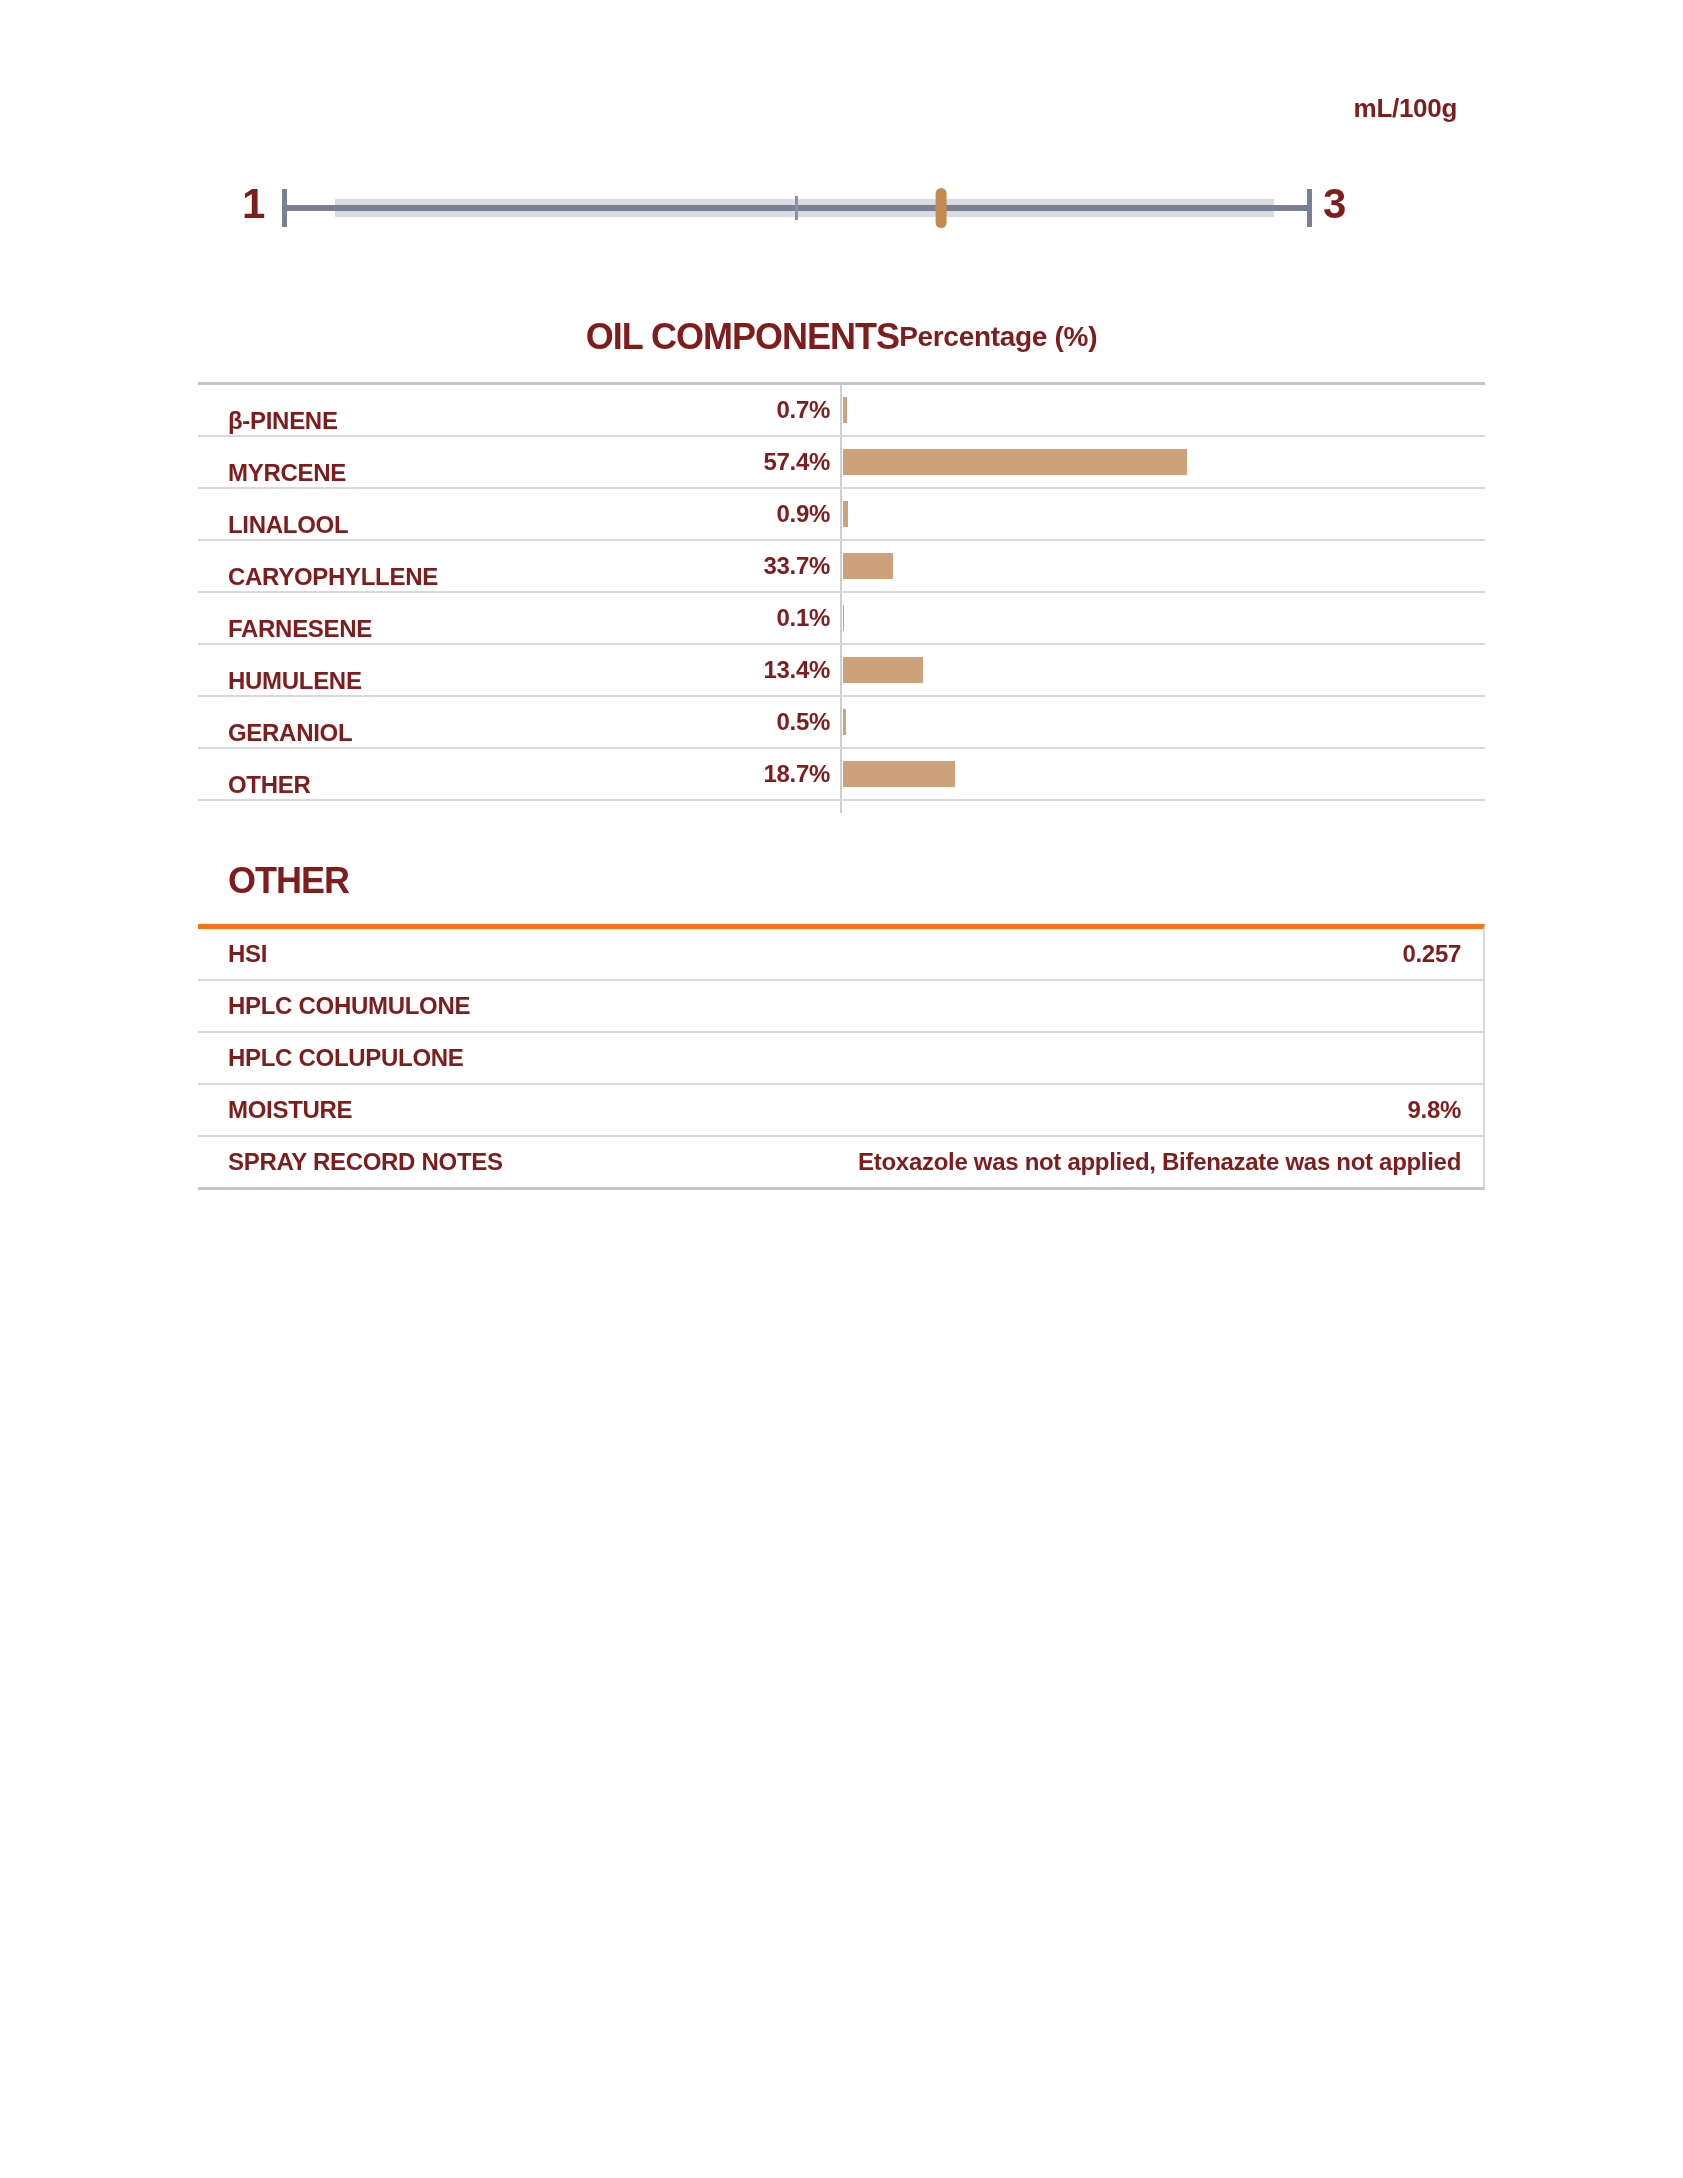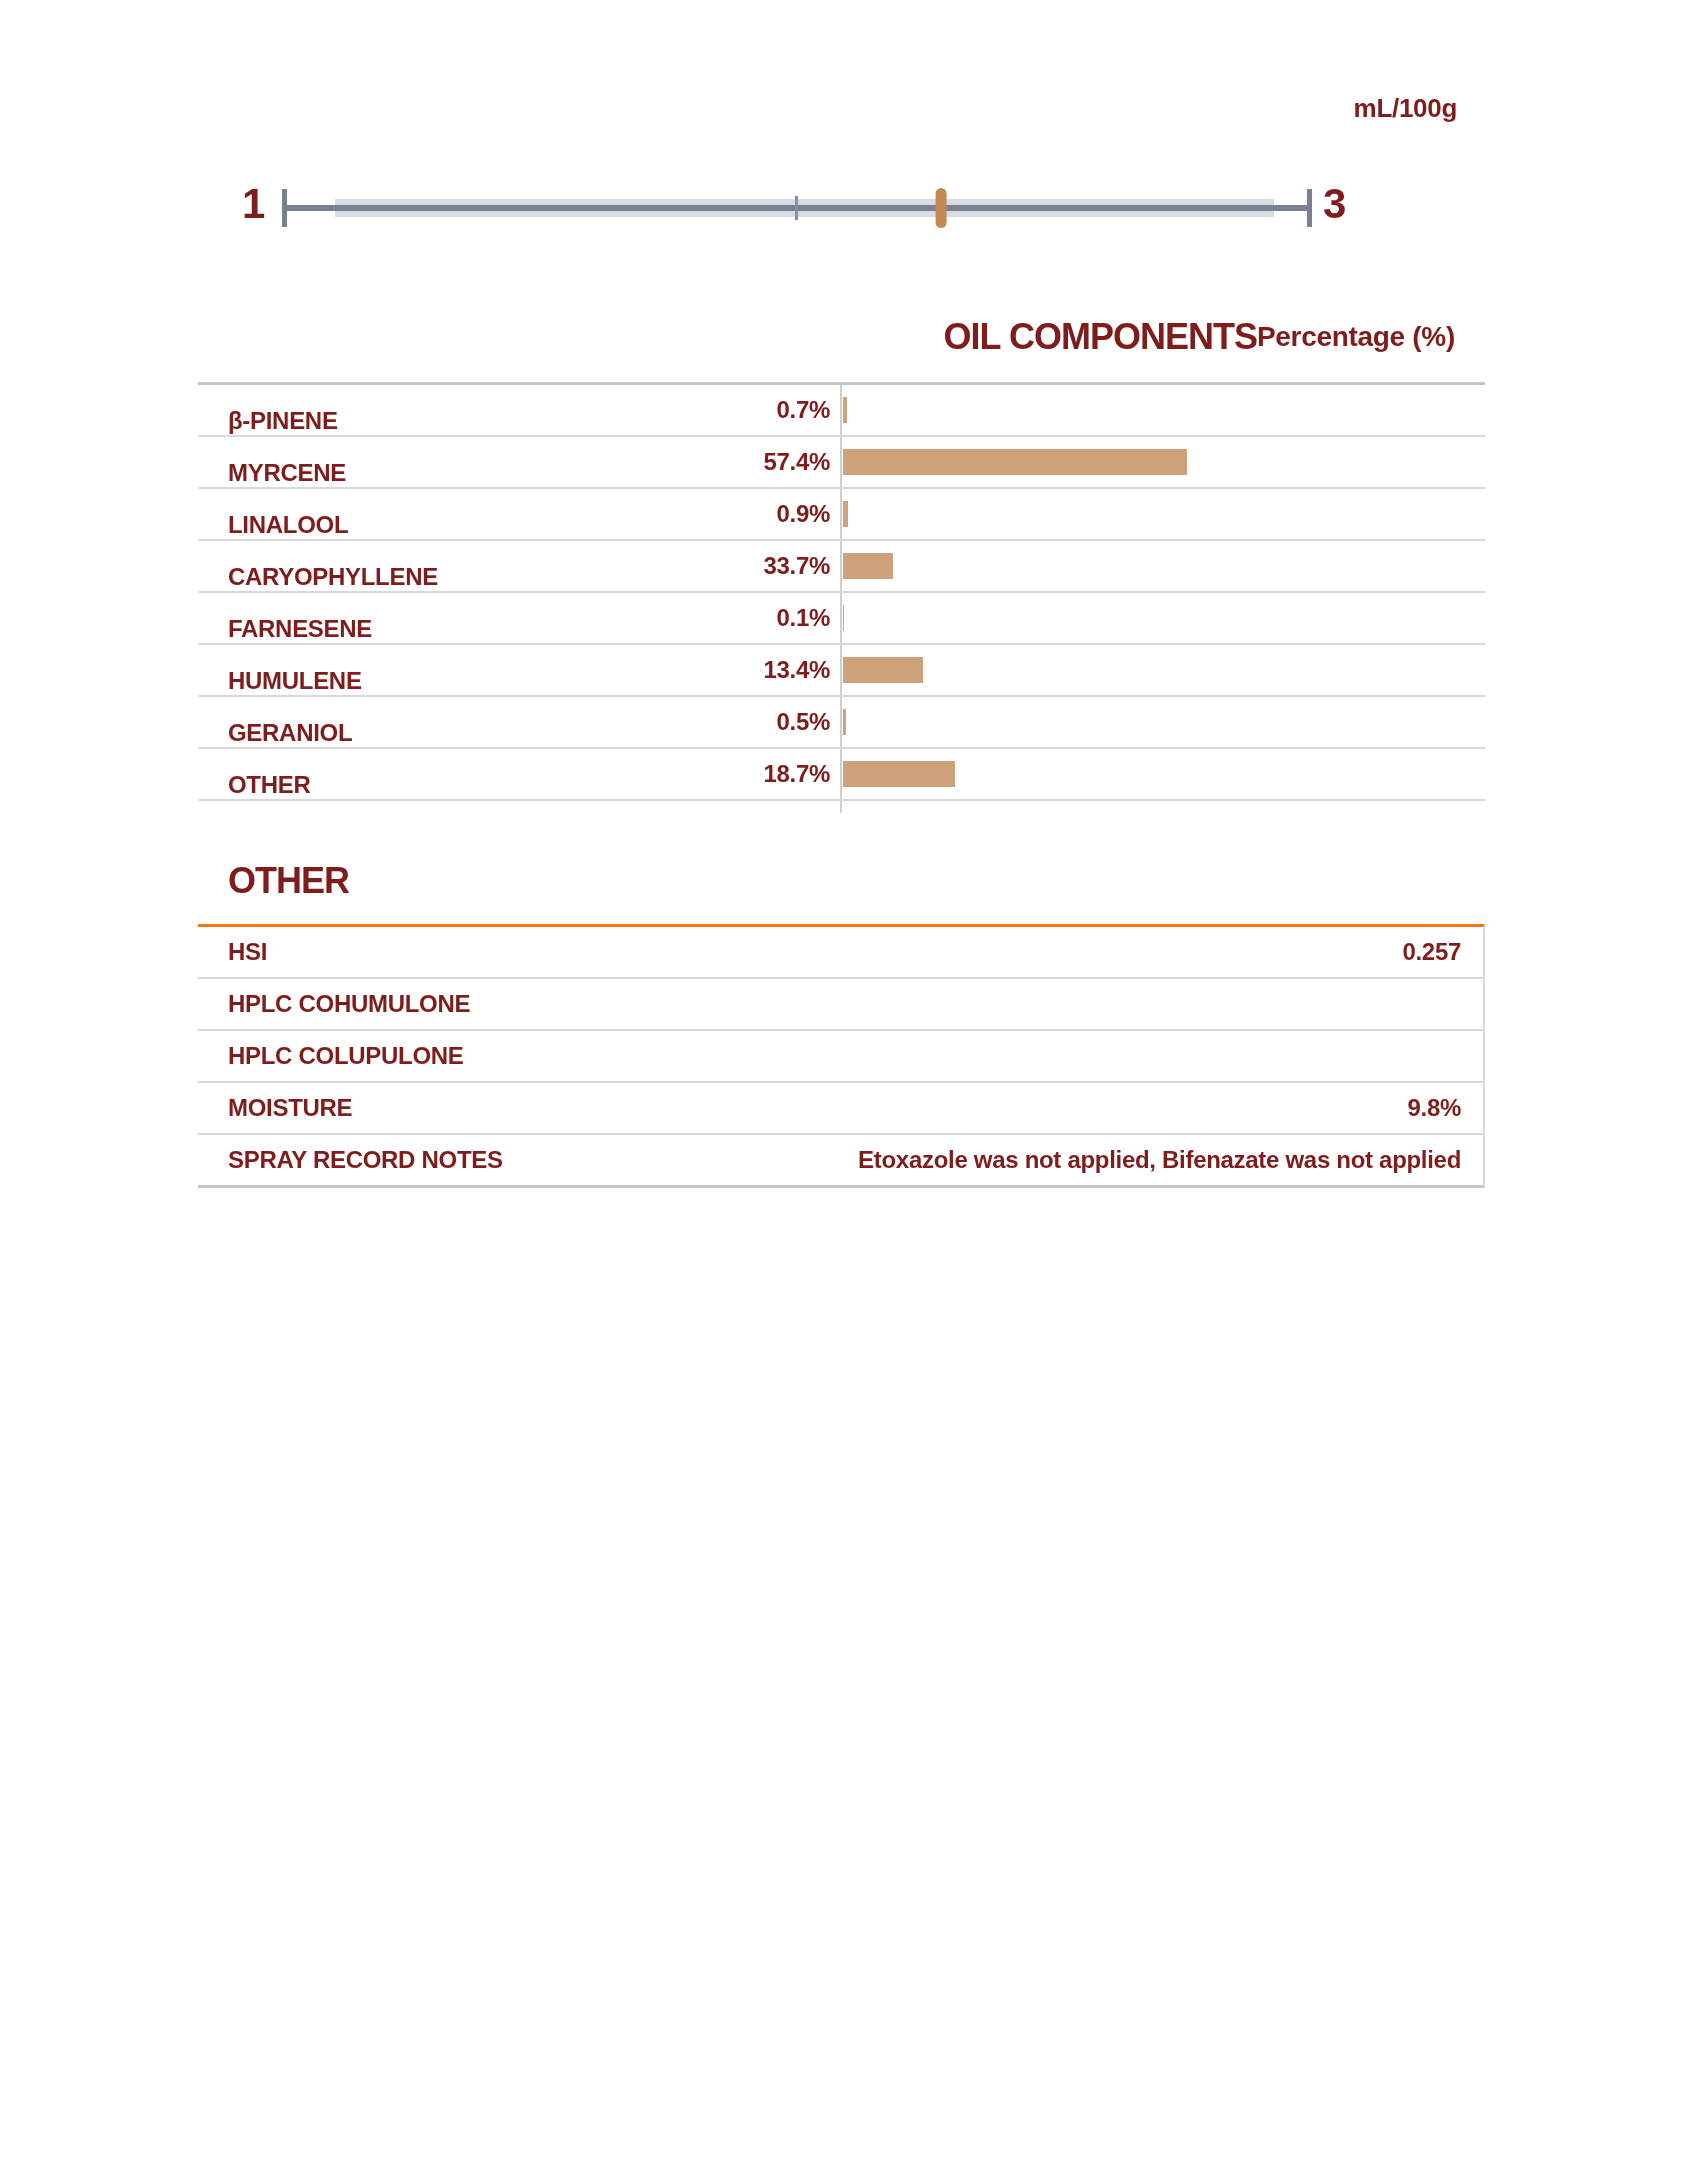--- a/index.html
+++ b/index.html
@@ -28,21 +28,21 @@
   .slider-cap.left{left:-2px;}
   .slider-cap.right{right:-2px;}
   .slider-mid-tick{position:absolute;top:10px;left:calc(50% - 2px);width:3px;height:24px;background:#8A90A2;}
   .slider-marker{
     position:absolute;top:2px;width:11px;height:40px;border-radius:6px;
     background:var(--marker-color,#C28B52);transform:translateX(-5.4px);
   }
   
   .section-header{
     position:absolute;left:228px;right:228px;top:315px;height:44px;
-    display:flex;justify-content:flex-end;align-items:center;
+    display:flex;justify-content:center;align-items:center;
   }
   .section-title{font-size:36px;letter-spacing:-1px;}
   .col-header{font-size:28px;letter-spacing:-0.3px;}
   .other-title{position:absolute;left:228px;top:860px;font-size:36px;letter-spacing:-1px;}
   
   .oil-table{
     position:absolute;left:198px;top:382px;width:1287px;
     border-top:3px solid #C5C5C5;
   }
   .oil-row{
@@ -52,21 +52,21 @@
   .oil-row .row-label{padding-left:30px;width:376px;font-size:24px;letter-spacing:-0.3px;margin-top:21px;}
   .oil-row .row-value{width:226px;text-align:right;font-size:24px;letter-spacing:-0.3px;}
   .bar-track{position:absolute;left:645px;top:12px;width:600px;height:26px;}
   .bar{height:100%;width:0;background:var(--bar-color,#CDA27A);}
   .axis-divider{
     position:absolute;left:642px;top:0;width:2px;height:428px;background:#CFCFCF;
   }
   
   .other-table{
     position:absolute;left:198px;top:924px;width:1287px;
-    border-top:3px solid #f97316;border-bottom:3px solid #C5C5C5;
+    border-top:5px solid #f97316;border-bottom:3px solid #C5C5C5;
     border-right:2px solid #D9D9D9;box-sizing:border-box;
   }
   .other-row{
     height:50px;display:flex;align-items:center;
     border-bottom:2px solid #D9D9D9;
   }
   .other-row:last-child{border-bottom:none;}
   .other-row .row-label{padding-left:30px;white-space:nowrap;font-size:24px;letter-spacing:-0.3px;}
   .other-row .row-value{flex:1;text-align:right;padding-right:22px;font-size:24px;letter-spacing:-0.3px;}
   

